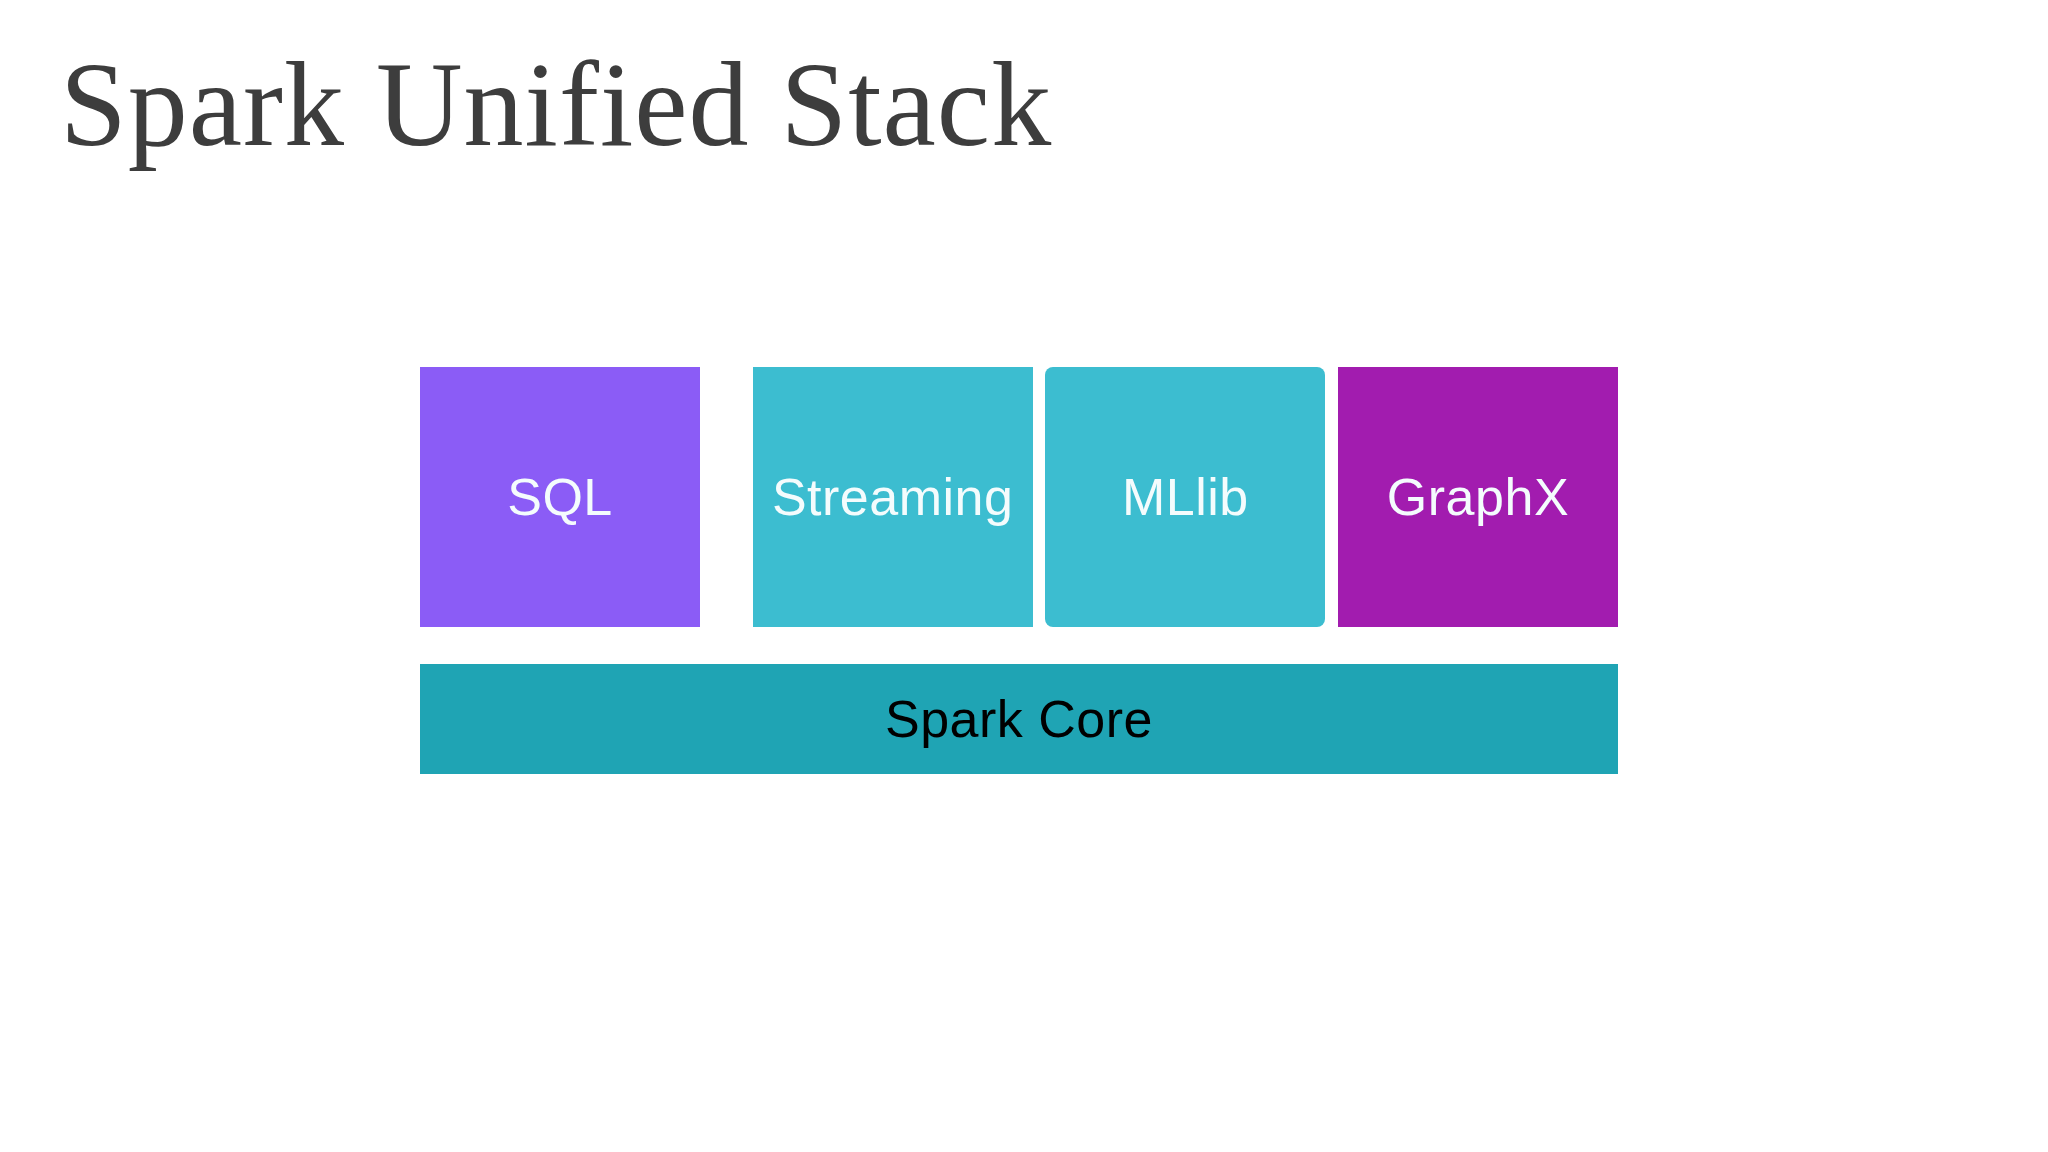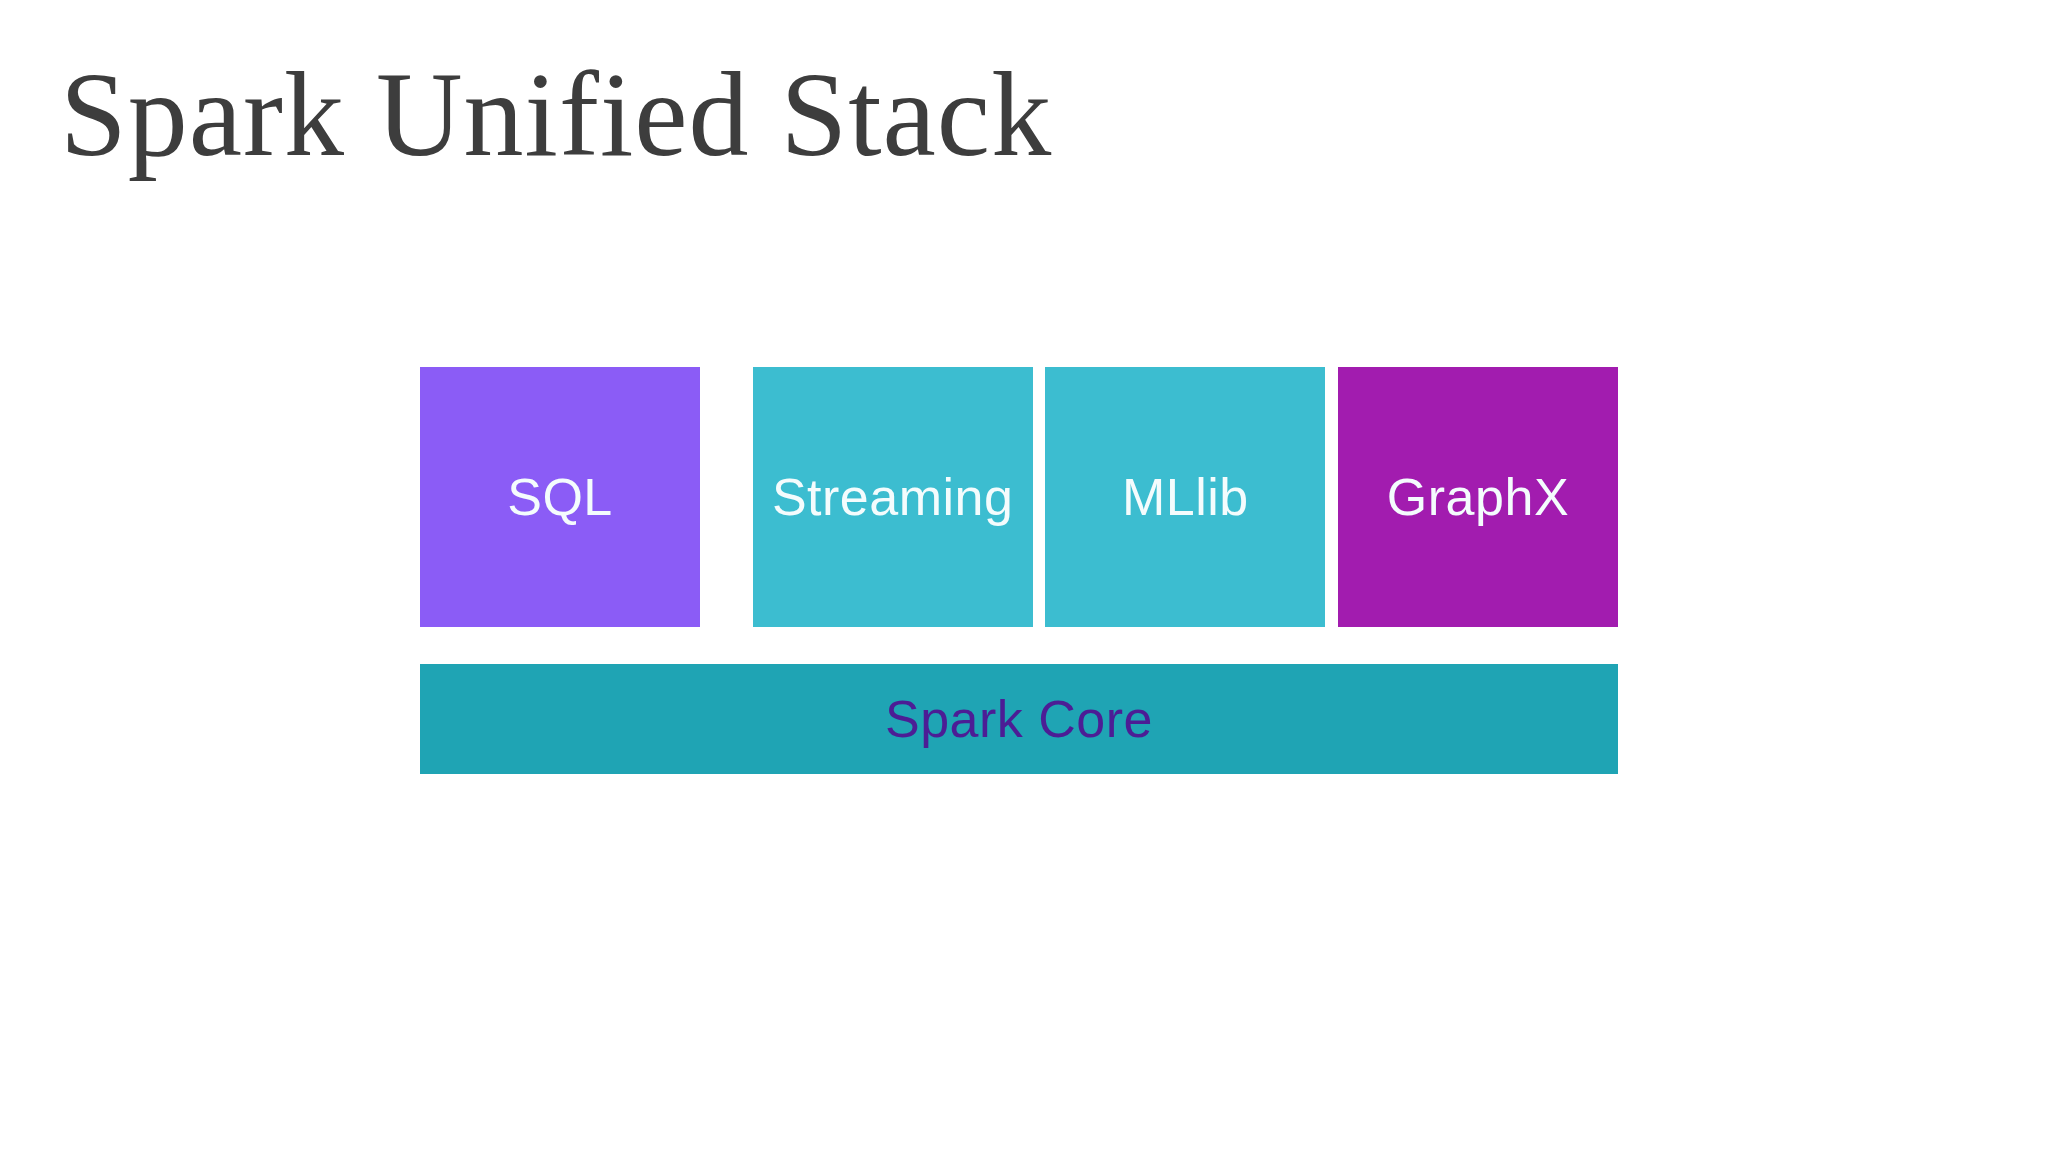--- a/index.html
+++ b/index.html
@@ -11,21 +11,21 @@
   .slide {
     position: relative;
     width: 2048px;
     height: 1152px;
     background: #ffffff;
     overflow: hidden;
   }
   .title {
     position: absolute;
     left: 60px;
-    top: 46px;
+    top: 36px;
     font-family: "Liberation Serif", serif;
     font-weight: 300;
     font-size: 120px;
     line-height: 1.15;
     color: #3d3d3d;
     letter-spacing: 1px;
     white-space: nowrap;
   }
   .components-row {
     position: absolute;
@@ -54,21 +54,21 @@
     position: absolute;
     left: 420px;
     top: 664px;
     width: 1198px;
     height: 110px;
     display: flex;
     align-items: center;
     justify-content: center;
   }
   .base-label {
-    color: #4c1d95;
+    color: #000000;
     font-size: 52px;
     font-weight: 300;
     letter-spacing: 0.5px;
     white-space: nowrap;
   }
   .footer-logo {
     position: absolute;
     left: 34px;
     top: 1080px;
     display: flex;
@@ -103,21 +103,21 @@
 
   <div class="title">Spark Unified Stack</div>
 
   <div class="components-row">
     <div class="component-box" style="background: #8b5cf6;">
       <span class="component-label">SQL</span>
     </div>
     <div class="component-box" style="background: rgb(60, 189, 208); margin-left: 40px;">
       <span class="component-label">Streaming</span>
     </div>
-    <div class="component-box" style="background: rgb(60, 189, 208);">
+    <div class="component-box" style="background: rgb(60, 189, 208); border-radius: 8px;">
       <span class="component-label">MLlib</span>
     </div>
     <div class="component-box" style="background: #a21caf;">
       <span class="component-label">GraphX</span>
     </div>
   </div>
 
   <div class="base-bar" style="background: rgb(31, 164, 180);">
     <span class="base-label">Spark Core</span>
   </div>

